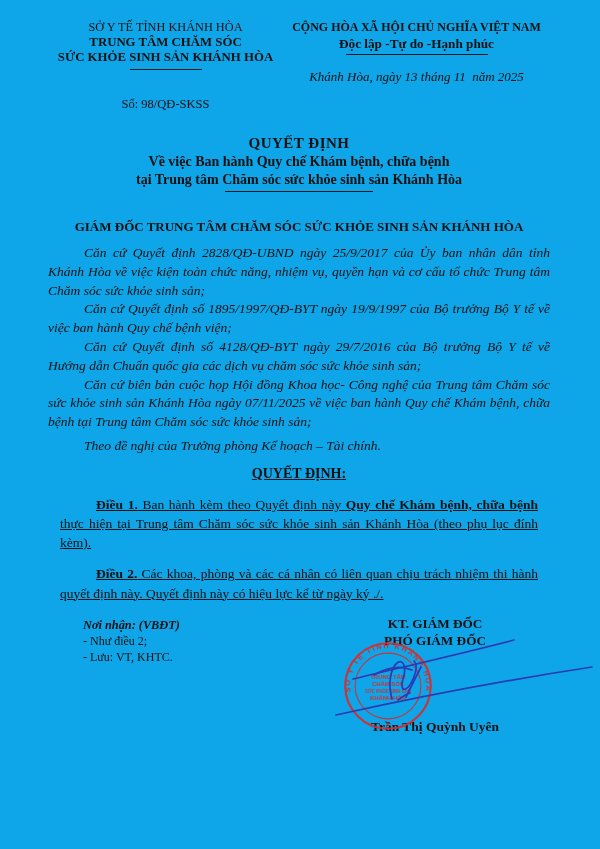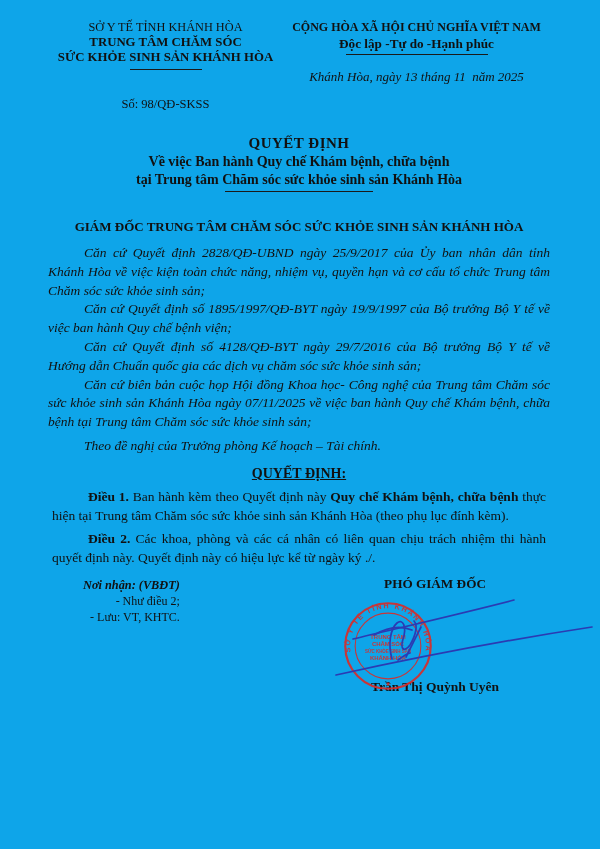--- a/index.html
+++ b/index.html
@@ -35,25 +35,25 @@
   .issuer-line{font-weight:bold;font-size:13px;line-height:17px;margin-top:26px;text-align:center;}
   
   .preamble{margin-top:9px;}
   .preamble p{
     margin:0;font-style:italic;font-size:13.5px;line-height:18.8px;
     text-align:justify;text-indent:36px;
   }
   .preamble p.last{margin-top:5px;text-align:left;}
   
   .decision-heading{text-align:center;font-weight:bold;font-size:14px;margin:8px 0 4px;line-height:19px;text-decoration:underline;}
-  .article{margin:4px;font-size:13.5px;line-height:19.2px;text-align:justify;text-indent:36px;}
+  .article{margin:12px;font-size:13.5px;line-height:19.2px;text-align:justify;text-indent:36px;text-decoration:underline;}
   .article b{font-weight:bold;}
   
   .footer{position:relative;height:150px;margin-top:7px;}
-  .recipients{position:absolute;left:35px;top:2px;text-align:right;}
+  .recipients{position:absolute;left:35px;top:2px;}
   .recipients-label{font-weight:bold;font-style:italic;font-size:12.3px;line-height:16px;}
   .recipient-item{font-size:12px;line-height:16.5px;}
   .sig-block{position:absolute;left:232px;top:0;width:310px;text-align:center;z-index:1;}
   .sig-authority,.sig-position{font-weight:bold;font-size:13.2px;line-height:17.5px;}
   .sig-name{position:absolute;left:232px;top:104px;width:310px;text-align:center;
     font-weight:bold;font-size:13.5px;z-index:1;}
   .seal-svg{position:absolute;left:295px;top:26px;width:90px;height:90px;z-index:2;opacity:.93;}
   .ink-svg{position:absolute;left:270px;top:12px;width:290px;height:115px;z-index:3;pointer-events:none;}
   .seal-text{font-family:"Liberation Sans","DejaVu Sans",sans-serif;font-weight:bold;}
 </style>
@@ -102,20 +102,21 @@
 
   <div class="footer">
 
     <div class="recipients">
       <div class="recipients-label">Nơi nhận: (VBĐT)</div>
       <div class="recipient-item">- Như điều 2;</div>
       <div class="recipient-item">- Lưu: VT, KHTC.</div>
     </div>
 
     <div class="sig-block">
+      <div class="sig-authority">KT. GIÁM ĐỐC</div>
       <div class="sig-position">PHÓ GIÁM ĐỐC</div>
     </div>
 
     <div class="sig-name">Trần Thị Quỳnh Uyên</div>
 
     <svg class="seal-svg" viewBox="0 0 100 100">
       <circle cx="50" cy="50" r="47.5" fill="none" stroke="#d62e2c" stroke-width="2.4"></circle>
       <circle cx="50" cy="50" r="36.5" fill="none" stroke="#d62e2c" stroke-width="1.2"></circle>
       <defs>
         <path id="sealArc" d="M 20.3 79.7 A 42 42 0 1 1 79.7 79.7" fill="none"></path>

